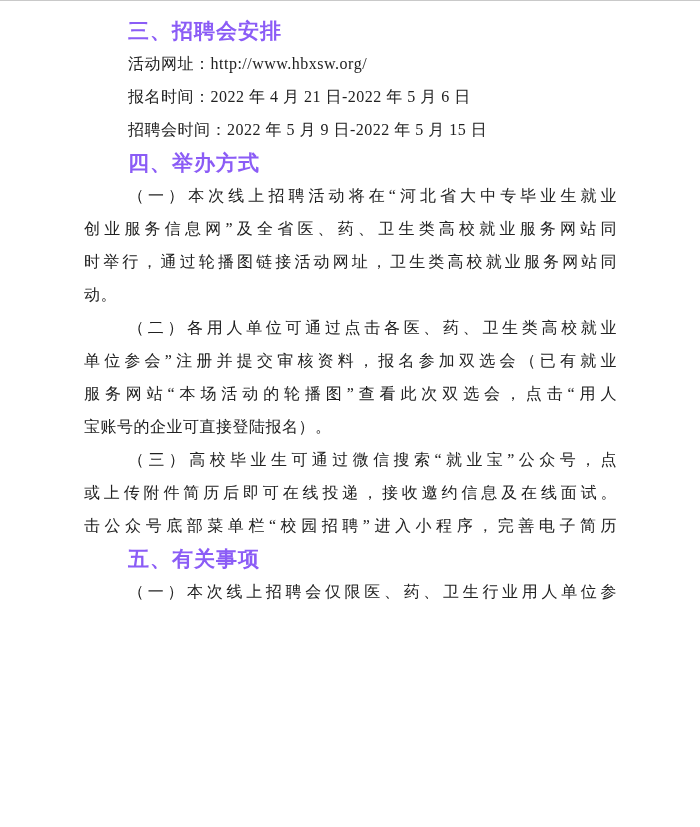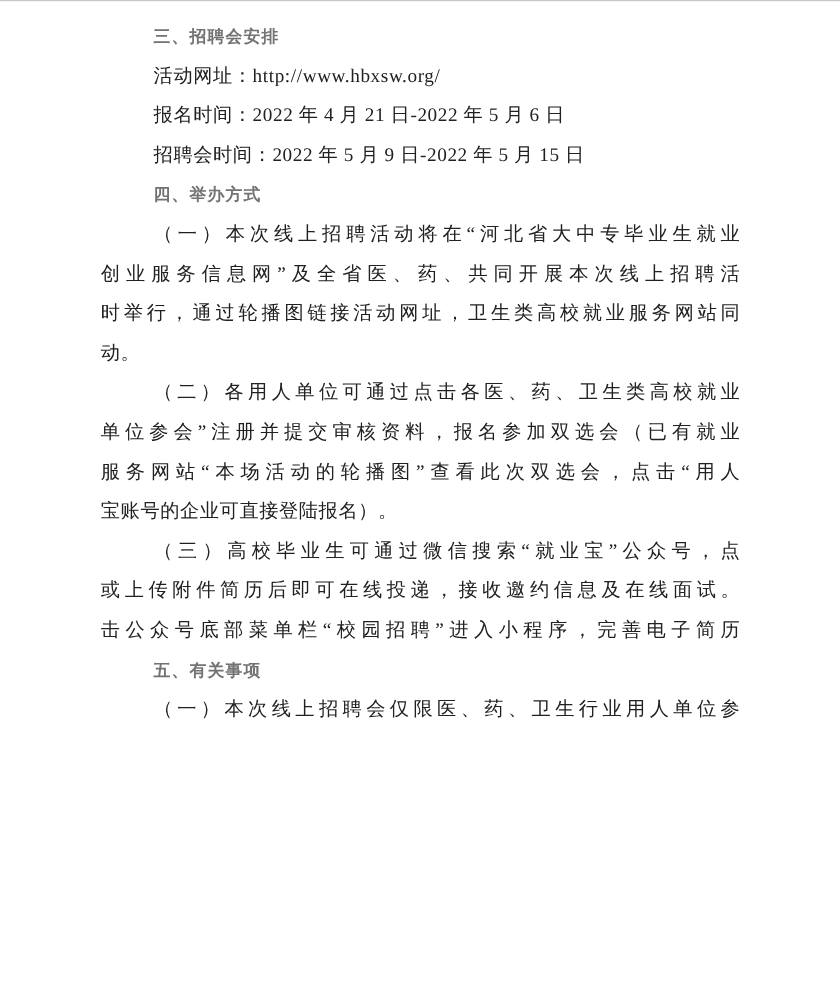--- a/index.html
+++ b/index.html
@@ -17,23 +17,23 @@
     font-family:"Liberation Serif","DejaVu Serif",serif;
     font-size:16px;
     line-height:33px;
     color:#212121;
     letter-spacing:0.5px;
     white-space:pre-wrap;
   }
   .heading{
     font-family:"Liberation Sans","DejaVu Sans",sans-serif;
     font-weight:700;
-    font-size:14px;
+    font-size:21px;
     letter-spacing:1px;
-    color:#737373;
+    color:#8b5cf6;
   }
   .indent{ text-indent:44px; }
   .jl{
     text-align:justify;
     text-align-last:justify;
     text-justify:inter-character;
   }
 </style>
 </head>
 <body>
@@ -41,21 +41,21 @@
 <div class="page">
 
   <div class="ln heading indent">三、招聘会安排</div>
   <div class="ln indent">活动网址：http://www.hbxsw.org/</div>
   <div class="ln indent">报名时间：2022 年 4 月 21 日-2022 年 5 月 6 日</div>
   <div class="ln indent">招聘会时间：2022 年 5 月 9 日-2022 年 5 月 15 日</div>
 
   <div class="ln heading indent">四、举办方式</div>
 
   <div class="ln indent jl">（一）本次线上招聘活动将在“河北省大中专毕业生就业</div>
-  <div class="ln jl">创业服务信息网”及全省医、药、共同开展本次线上招聘活</div>
+  <div class="ln jl">创业服务信息网”及全省医、药、卫生类高校就业服务网站同</div>
   <div class="ln jl">时举行，通过轮播图链接活动网址，卫生类高校就业服务网站同</div>
   <div class="ln">动。</div>
 
   <div class="ln indent jl">（二）各用人单位可通过点击各医、药、卫生类高校就业</div>
   <div class="ln jl">单位参会”注册并提交审核资料，报名参加双选会（已有就业</div>
   <div class="ln jl">服务网站“本场活动的轮播图”查看此次双选会，点击“用人</div>
   <div class="ln">宝账号的企业可直接登陆报名）。</div>
 
   <div class="ln indent jl">（三）高校毕业生可通过微信搜索“就业宝”公众号，点</div>
   <div class="ln jl">或上传附件简历后即可在线投递，接收邀约信息及在线面试。</div>

